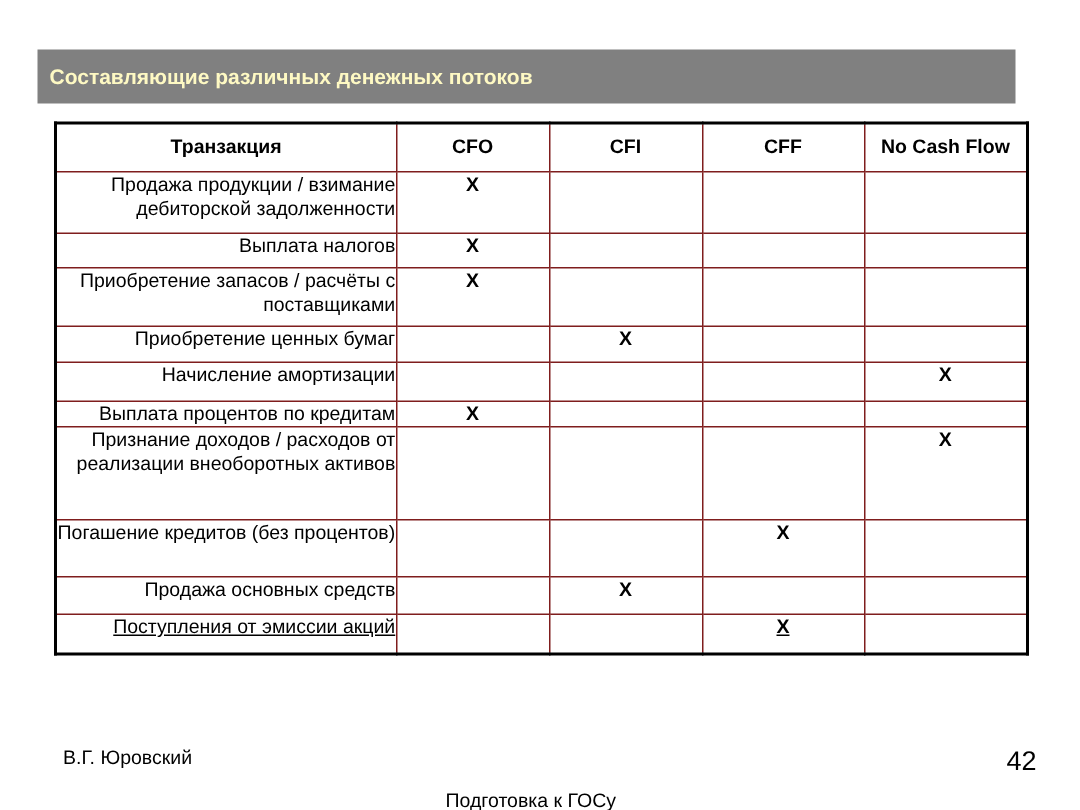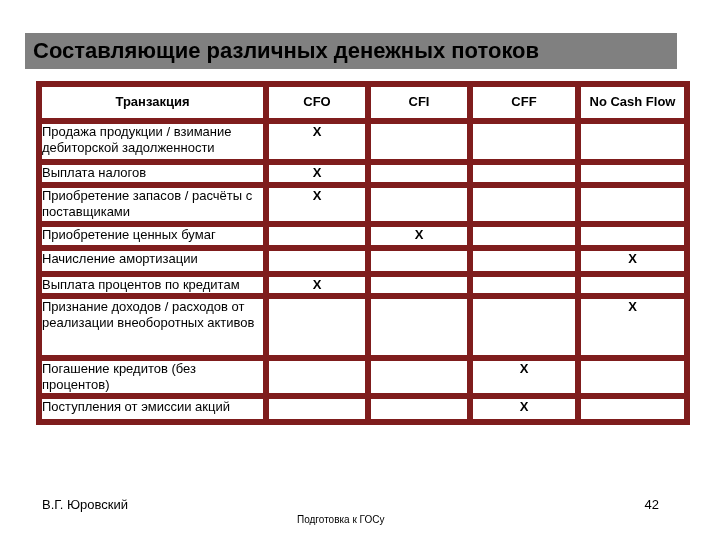--- a/index.html
+++ b/index.html
@@ -2,41 +2,41 @@
 <html><head>
 <meta charset="utf-8">
 <style>
   html, body { margin:0; padding:0; }
   body {
     width:720px; height:540px; position:relative; background:#ffffff;
     font-family:"Liberation Sans", sans-serif; color:#000; overflow:hidden;
   }
   .title-bar {
     position:absolute; left:25px; top:33px; width:652px; height:36px;
-    background:#808080; color:#000000; font-weight:bold; font-size:22px;
+    background:#808080; color:#fef9c3; font-weight:bold; font-size:14px;
     line-height:36px; padding-left:8px; box-sizing:border-box; white-space:nowrap;
   }
   table.flows {
     position:absolute; left:36px; top:81px; width:648px;
     border-collapse:collapse; table-layout:fixed;
     border:2px solid #000;
   }
   table.flows td, table.flows th {
-    border:6px solid #7f1d1d; padding:0; vertical-align:top; font-size:13px;
+    border:1px solid #7f1d1d; padding:0; vertical-align:top; font-size:13px;
     line-height:16px;
   }
   table.flows th {
     font-weight:bold; font-size:13px; text-align:center; vertical-align:top;
     padding-top:7px; height:24px;
   }
-  td.label { padding:4px 6px 2px 6px; text-align:left; }
+  td.label { padding:4px 6px 2px 6px; text-align:right; }
   td.mark { text-align:center; font-weight:bold; font-size:14px; padding-top:5px; }
   .footer-left { position:absolute; left:42px; top:497px; font-size:13px; }
-  .footer-center { position:absolute; left:297px; top:514px; font-size:10px; }
-  .footer-right { position:absolute; right:61px; top:497px; font-size:13px; }
+  .footer-center { position:absolute; left:297px; top:526px; font-size:13px; }
+  .footer-right { position:absolute; right:29px; top:497px; font-size:18px; }
 </style>
 </head>
 <body>
 
 <div class="title-bar">Составляющие различных денежных потоков</div>
 
 <table class="flows">
   <colgroup>
     <col style="width:227px">
     <col style="width:102px">
@@ -103,21 +103,28 @@
         <td class="mark"></td>
         <td class="mark">X</td>
       </tr>
       <tr style="height: 38px;">
         <td class="label">Погашение кредитов (без процентов)</td>
         <td class="mark"></td>
         <td class="mark"></td>
         <td class="mark">X</td>
         <td class="mark"></td>
       </tr>
-      <tr style="height: 26px;">
+      <tr style="height: 25px;">
+        <td class="label">Продажа основных средств</td>
+        <td class="mark"></td>
+        <td class="mark">X</td>
+        <td class="mark"></td>
+        <td class="mark"></td>
+      </tr>
+      <tr style="height: 26px; text-decoration: underline;">
         <td class="label">Поступления от эмиссии акций</td>
         <td class="mark"></td>
         <td class="mark"></td>
         <td class="mark">X</td>
         <td class="mark"></td>
       </tr>
     </tbody>
 </table>
 
 <div class="footer-left">В.Г. Юровский</div>

